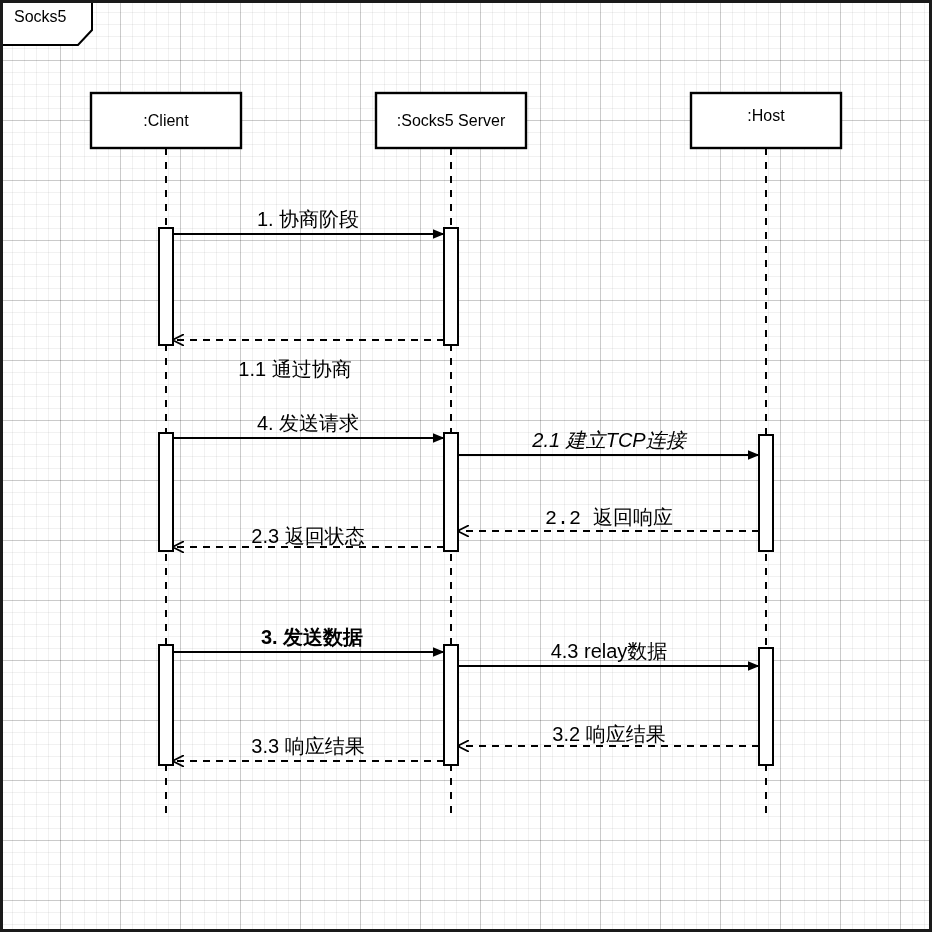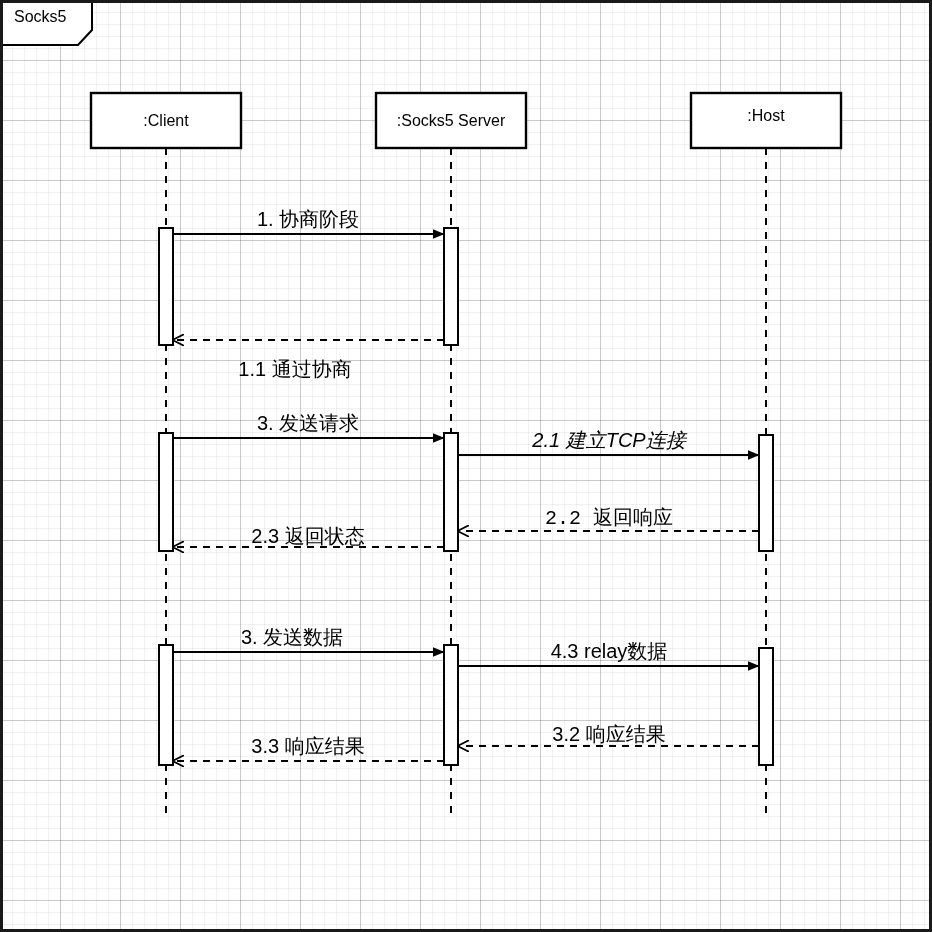--- a/index.html
+++ b/index.html
@@ -92,24 +92,24 @@
   </svg>
 
   <div class="lbl frame-label" style="left:14px;top:17px;transform:translateY(-50%);">Socks5</div>
 
   <div id="text-layer">
       <div class="lbl head-label" style="left: 166px; top: 120.5px; transform: translate(-50%, -50%);">:Client</div>
       <div class="lbl head-label" style="left: 451px; top: 120.5px; transform: translate(-50%, -50%);">:Socks5 Server</div>
       <div class="lbl head-label" style="left: 766px; top: 116px; transform: translate(-50%, -50%);">:Host</div>
       <div class="lbl msg-label" style="left: 308px; top: 219px; transform: translate(-50%, -50%);">1. 协商阶段</div>
       <div class="lbl msg-label" style="left: 295px; top: 325px; transform: translate(-50%, -50%); margin-top: 44px;">1.1 通过协商</div>
-      <div class="lbl msg-label" style="left: 308px; top: 423px; transform: translate(-50%, -50%);">3. 发送请求</div>
+      <div class="lbl msg-label" style="left: 308px; top: 423px; transform: translate(-50%, -50%);">4. 发送请求</div>
       <div class="lbl msg-label" style="left: 609px; top: 440px; transform: translate(-50%, -50%); font-style: italic;">2.1 建立TCP连接</div>
       <div class="lbl msg-label" style="left: 609px; top: 519px; transform: translate(-50%, -50%); font-family: Liberation Mono, monospace;">2.2 返回响应</div>
       <div class="lbl msg-label" style="left: 308px; top: 536px; transform: translate(-50%, -50%); text-align: center;">2.3 返回状态</div>
-      <div class="lbl msg-label" style="left: 292px; top: 637px; transform: translate(-50%, -50%);">3. 发送数据</div>
+      <div class="lbl msg-label" style="left: 312px; top: 637px; transform: translate(-50%, -50%); font-weight: bold;">3. 发送数据</div>
       <div class="lbl msg-label" style="left: 609px; top: 651px; transform: translate(-50%, -50%);">4.3 relay数据</div>
       <div class="lbl msg-label" style="left: 609px; top: 734px; transform: translate(-50%, -50%);">3.2 响应结果</div>
       <div class="lbl msg-label" style="left: 308px; top: 746px; transform: translate(-50%, -50%);">3.3 响应结果</div>
     </div>
 
   <div id="frame-border"></div>
 </div>
 
 </body></html>

